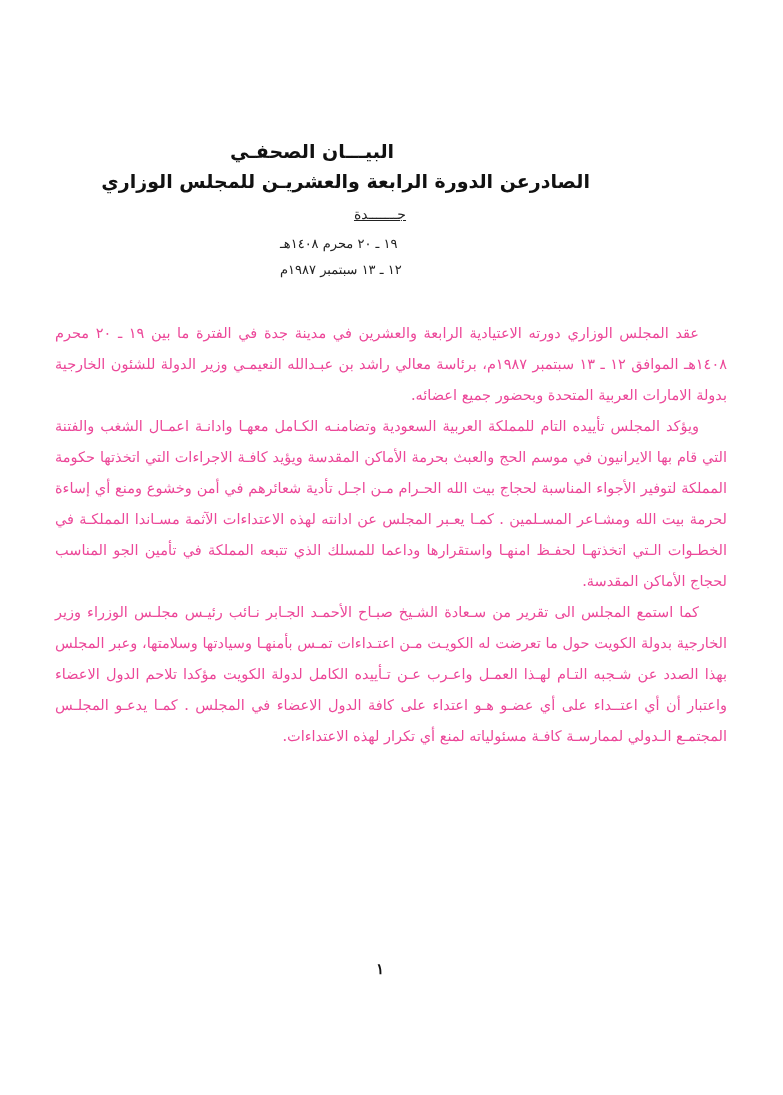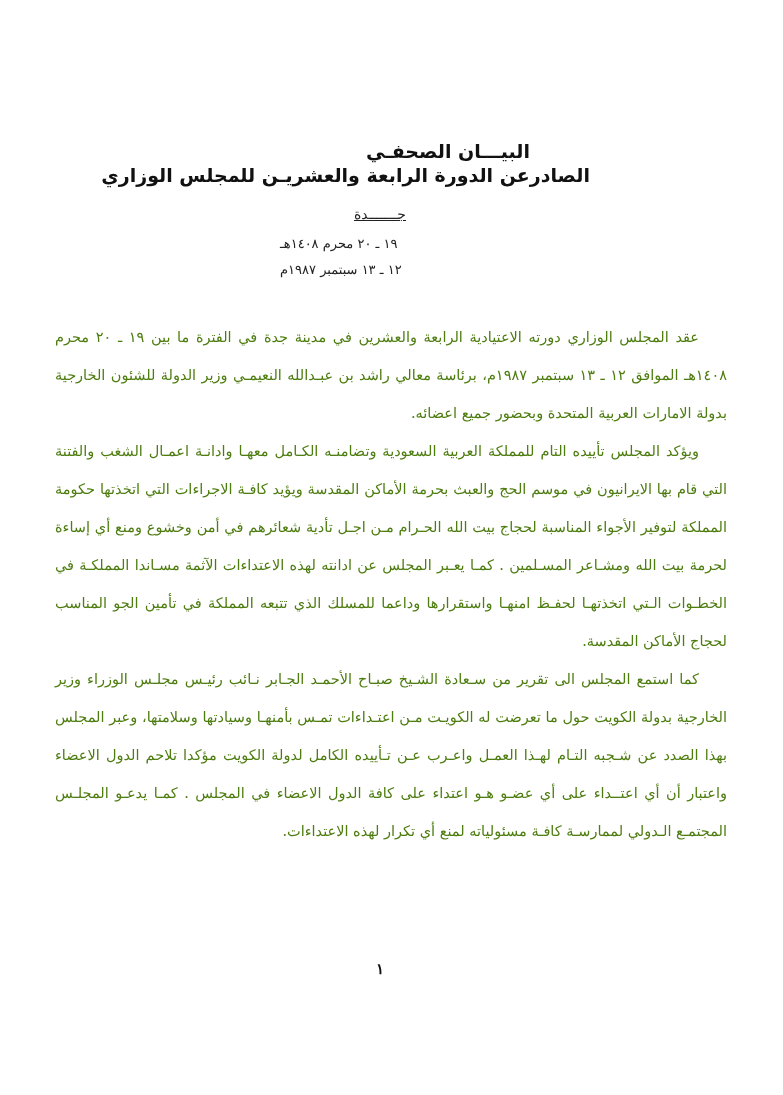--- a/index.html
+++ b/index.html
@@ -19,29 +19,29 @@
       position: absolute;
       left: 0; top: 0;
       width: 783px;
       height: 1095px;
     }
     .title-1 {
       position: absolute;
       top: 140px;
       left: 230px;
       width: 300px;
-      text-align: right;
+      text-align: left;
       font-family: "DejaVu Sans", sans-serif;
       font-weight: bold;
       font-size: 19px;
       color: #111;
     }
     .title-2 {
       position: absolute;
-      top: 164px;
+      top: 170px;
       left: 170px;
       width: 420px;
       text-align: center;
       font-family: "DejaVu Sans", sans-serif;
       font-weight: bold;
       font-size: 19px;
       color: #111;
       white-space: nowrap;
     }
     .city {
@@ -70,22 +70,22 @@
 
     .body-text {
       position: absolute;
       top: 318px;
       left: 55px;
       width: 672px;
       direction: rtl;
       text-align: justify;
       text-align-last: right;
       font-size: 14.5px;
-      line-height: 38px;
-      color: #4d7c0f;
+      line-height: 31px;
+      color: #ec4899;
     }
     .para {
       margin: 0;
       text-indent: 28px;
     }
     .page-number {
       position: absolute;
       top: 960px;
       left: 360px;
       width: 40px;

